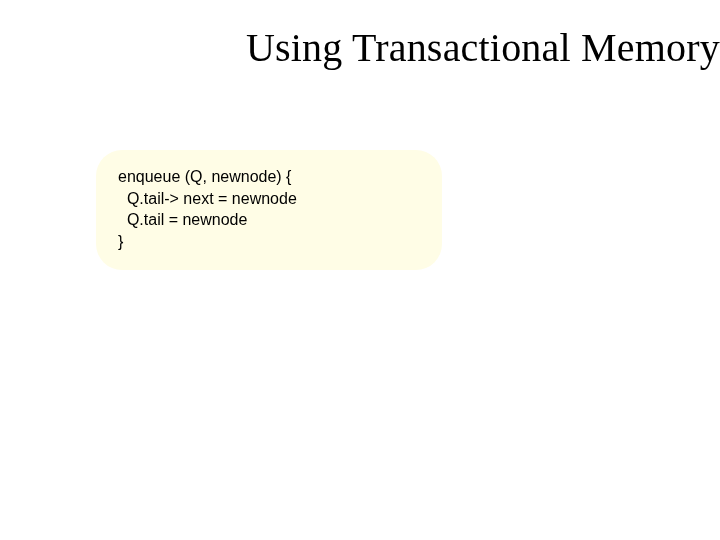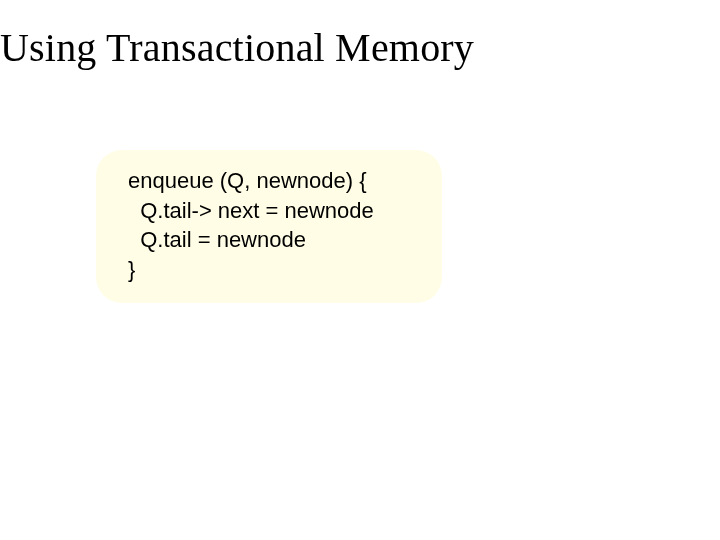--- a/index.html
+++ b/index.html
@@ -16,42 +16,41 @@
     position: relative;
     width: 720px;
     height: 540px;
     box-sizing: border-box;
   }
   .title {
     position: absolute;
     left: 0;
     right: 0;
     top: 24px;
-    text-align: left;
+    text-align: right;
     font-size: 40px;
     font-weight: 400;
     letter-spacing: 0.2px;
   }
   .codebox {
     position: absolute;
     left: 96px;
     top: 150px;
     width: 346px;
     background: #fffde6;
     border-radius: 26px;
     padding: 16px 22px 18px 22px;
     box-sizing: border-box;
   }
   .code {
     font-family: Arial, Helvetica, sans-serif;
-    font-size: 22px;
+    font-size: 16px;
     line-height: 1.35;
     color: #000;
     white-space: pre;
-    margin-left: 10px;
   }
 </style>
 </head>
 <body>
 
 <div class="slide">
   <div class="title">Using Transactional Memory</div>
 
   <div class="codebox">
     <div class="code"><span>enqueue (Q, newnode) {</span>

